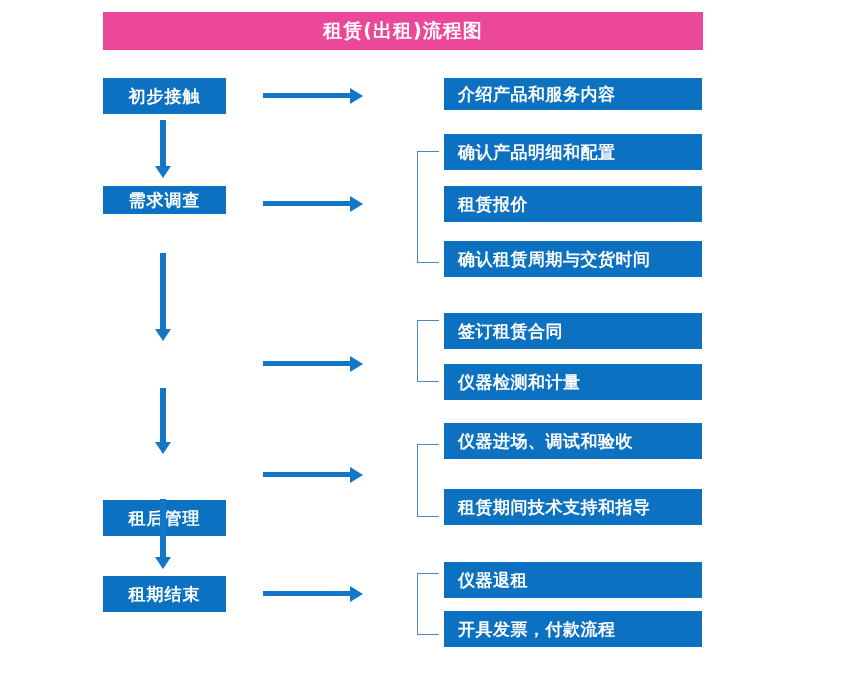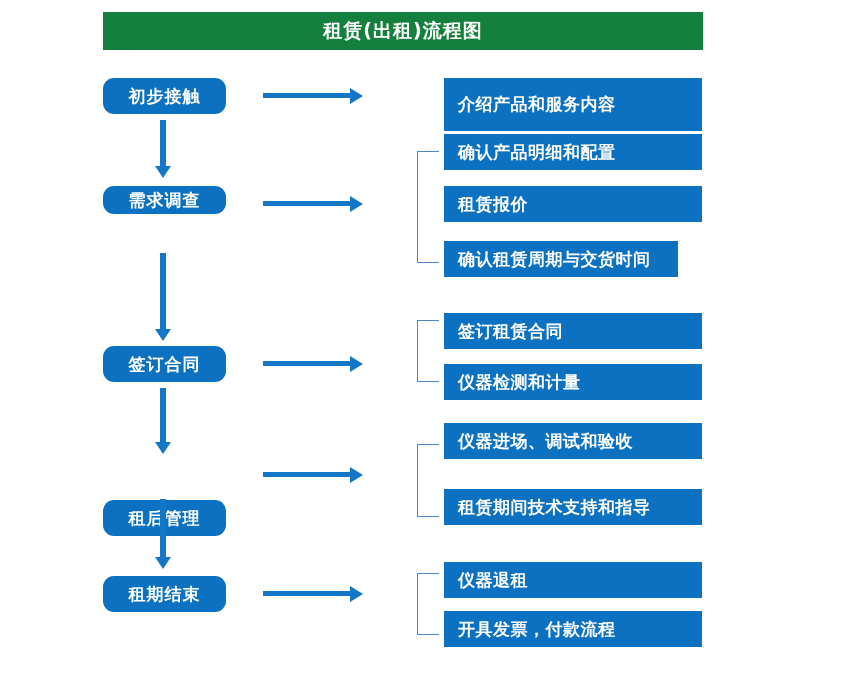--- a/index.html
+++ b/index.html
@@ -16,40 +16,39 @@
     height: 688px;
     background: #ffffff;
     overflow: hidden;
   }
   .title-bar {
     position: absolute;
     left: 103px;
     top: 12px;
     width: 600px;
     height: 38px;
-    background: #15803d;
+    background: #ec4899;
     color: #ffffff;
     font-size: 19px;
     font-weight: bold;
     display: flex;
     align-items: center;
     justify-content: center;
     letter-spacing: 1px;
   }
   .stage-box {
     position: absolute;
     background: #0B71C0;
     color: #ffffff;
     font-size: 17px;
     font-weight: bold;
     display: flex;
     align-items: center;
     justify-content: center;
     letter-spacing: 1px;
-    border-radius: 11px;
   }
   .detail-box {
     position: absolute;
     background: #0B71C0;
     color: #ffffff;
     font-size: 17px;
     font-weight: bold;
     display: flex;
     align-items: center;
     padding-left: 14px;
@@ -114,46 +113,45 @@
 
   <div class="title-bar">租赁(出租)流程图</div>
 
   <div class="stage-box" style="left:103px; top:78px; width:123px; height:36px;">初步接触</div>
 
   <div class="h-arrow" style="left:263px; top:87px; width:100px;">
     <div class="shaft" style="width:88px;"></div>
     <div class="head" style="left:87px;"></div>
   </div>
 
-  <div class="detail-box" style="left:444px; top:78px; width:258px; height:53px;">介绍产品和服务内容</div>
+  <div class="detail-box" style="left:444px; top:78px; width:258px; height:32px;">介绍产品和服务内容</div>
 
   <div class="v-arrow" style="left:154px; top:120px; height:60px;">
     <div class="shaft" style="height:48px;"></div>
     <div class="head" style="top:46px;"></div>
   </div>
 
   <div class="stage-box" style="left:103px; top:186px; width:123px; height:28px;font-family:Liberation Mono, monospace;">需求调查</div>
 
   <div class="h-arrow" style="left:263px; top:195px; width:100px;">
     <div class="shaft" style="width:88px;"></div>
     <div class="head" style="left:87px;"></div>
   </div>
 
   <div class="bracket" style="left:417px; top:151px; width:22px; height:112px;"></div>
 
   <div class="detail-box" style="left:444px; top:134px; width:258px; height:36px;">确认产品明细和配置</div>
   <div class="detail-box" style="left:444px; top:186px; width:258px; height:36px;">租赁报价</div>
-  <div class="detail-box" style="left:444px; top:241px; width:234px; height:36px;">确认租赁周期与交货时间</div>
+  <div class="detail-box" style="left:444px; top:241px; width:258px; height:36px;">确认租赁周期与交货时间</div>
 
   <div class="v-arrow" style="left:154px; top:253px; height:90px;">
     <div class="shaft" style="height:78px;"></div>
     <div class="head" style="top:76px;"></div>
   </div>
 
-  <div class="stage-box" style="left:103px; top:346px; width:123px; height:36px;">签订合同</div>
 
   <div class="h-arrow" style="left:263px; top:355px; width:100px;">
     <div class="shaft" style="width:88px;"></div>
     <div class="head" style="left:87px;"></div>
   </div>
 
   <div class="bracket" style="left:417px; top:320px; width:22px; height:62px;"></div>
 
   <div class="detail-box" style="left:444px; top:364px; width:258px; height:36px;">仪器检测和计量</div>
   <div class="detail-box" style="left:444px; top:313px; width:258px; height:36px;">签订租赁合同</div>

